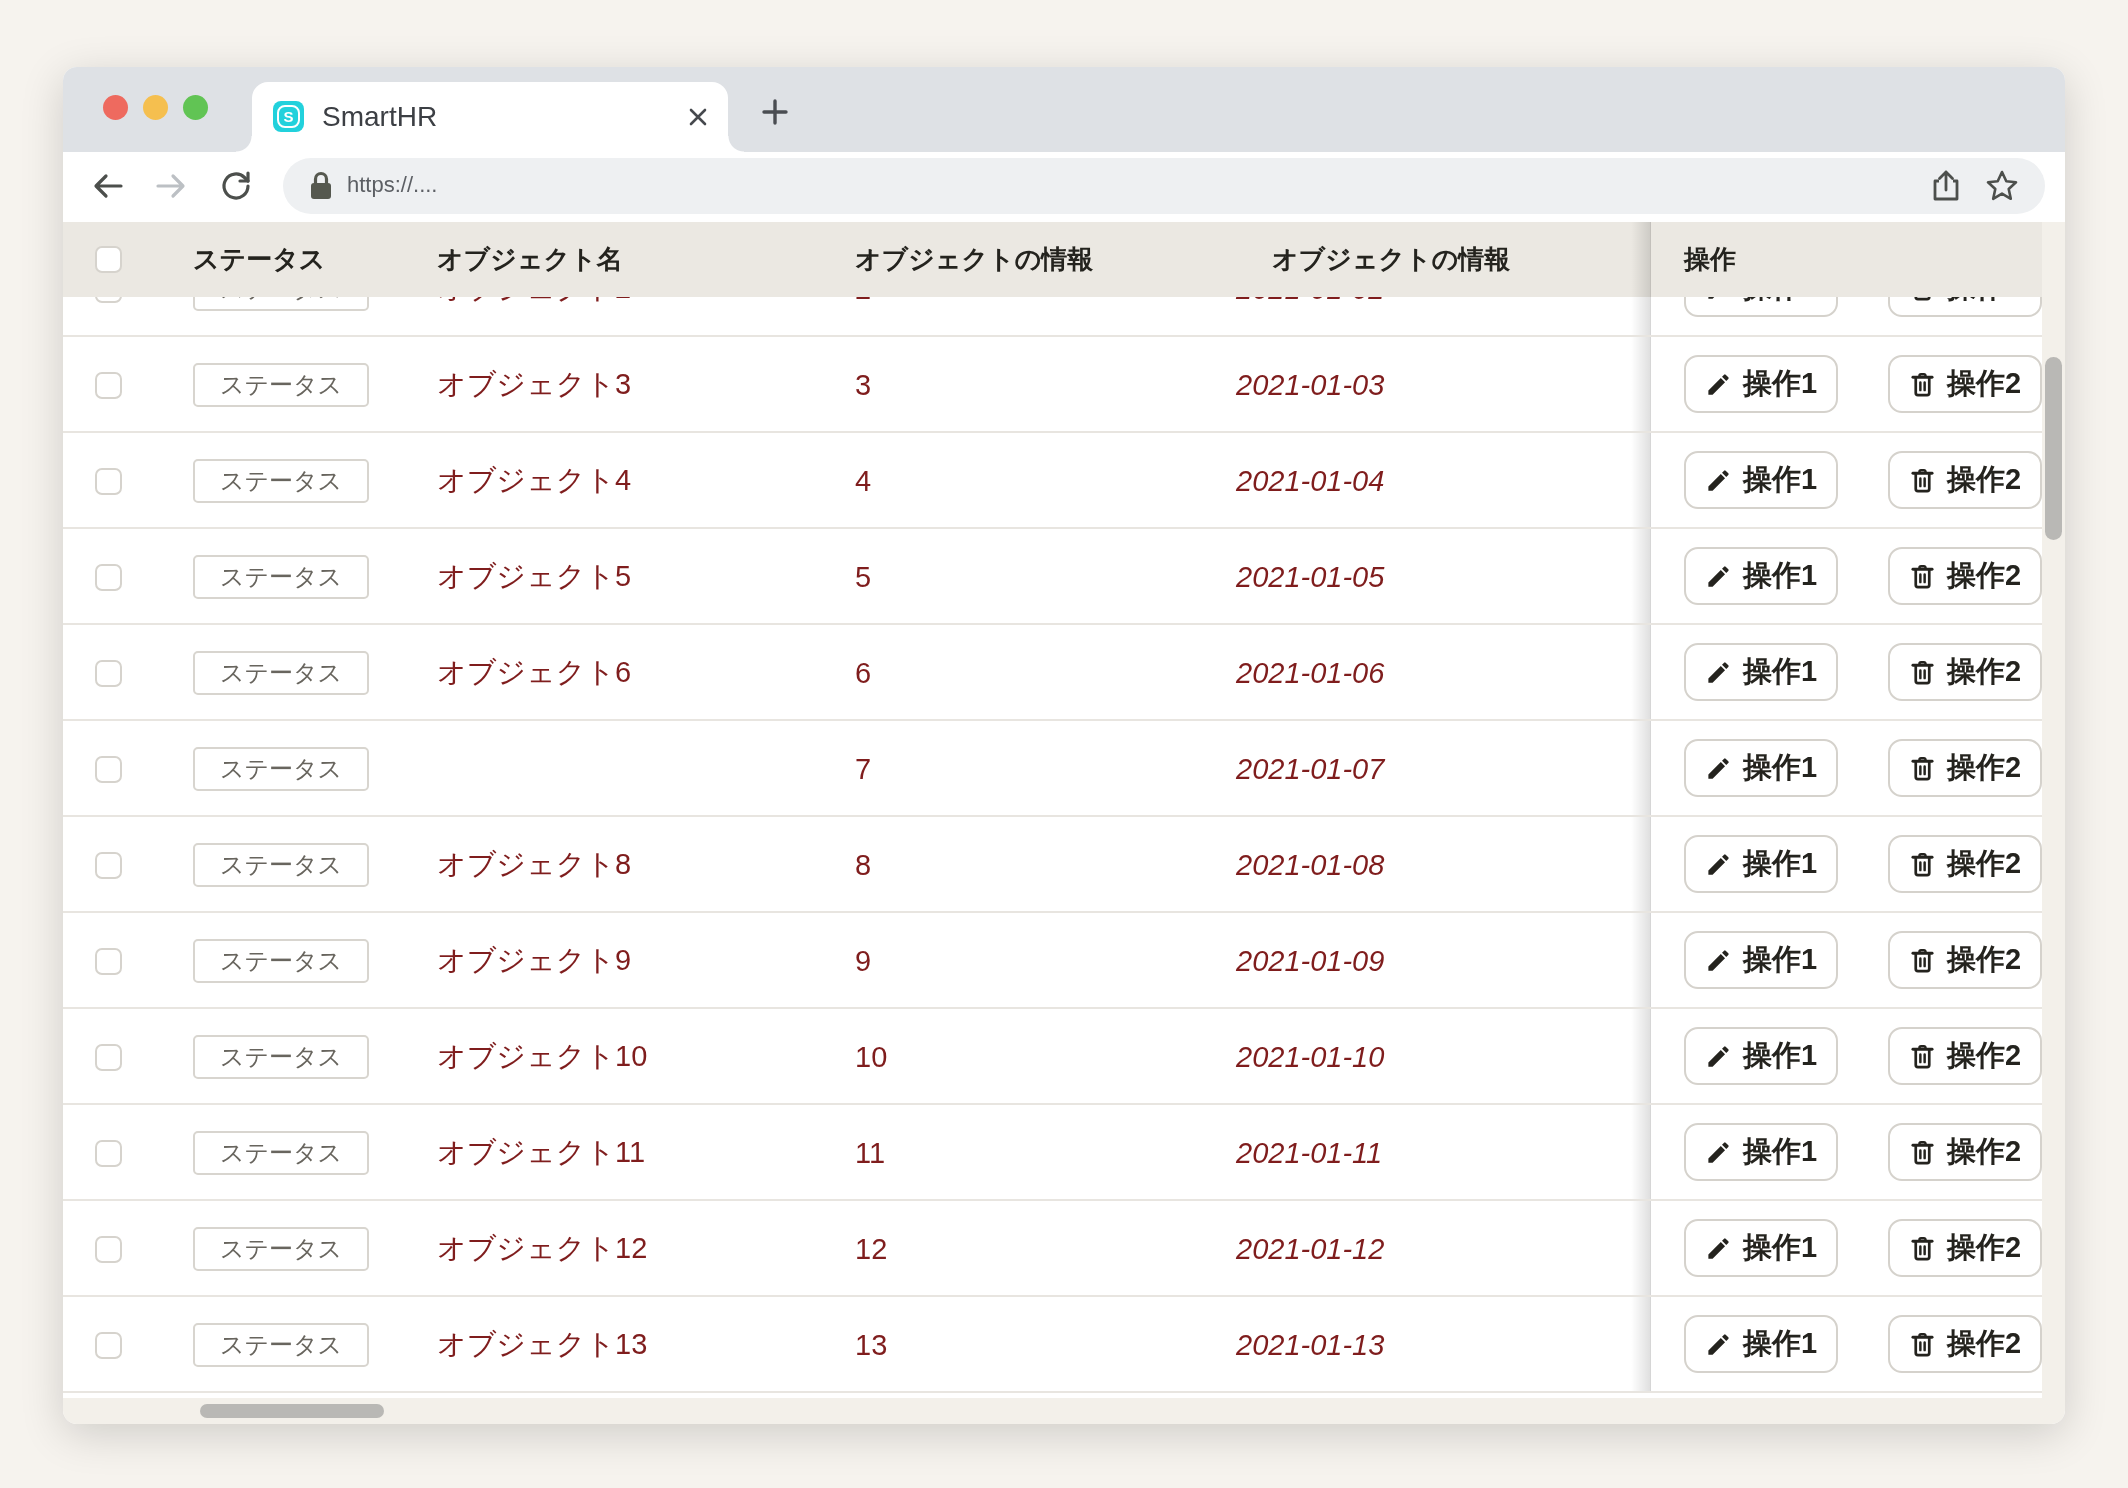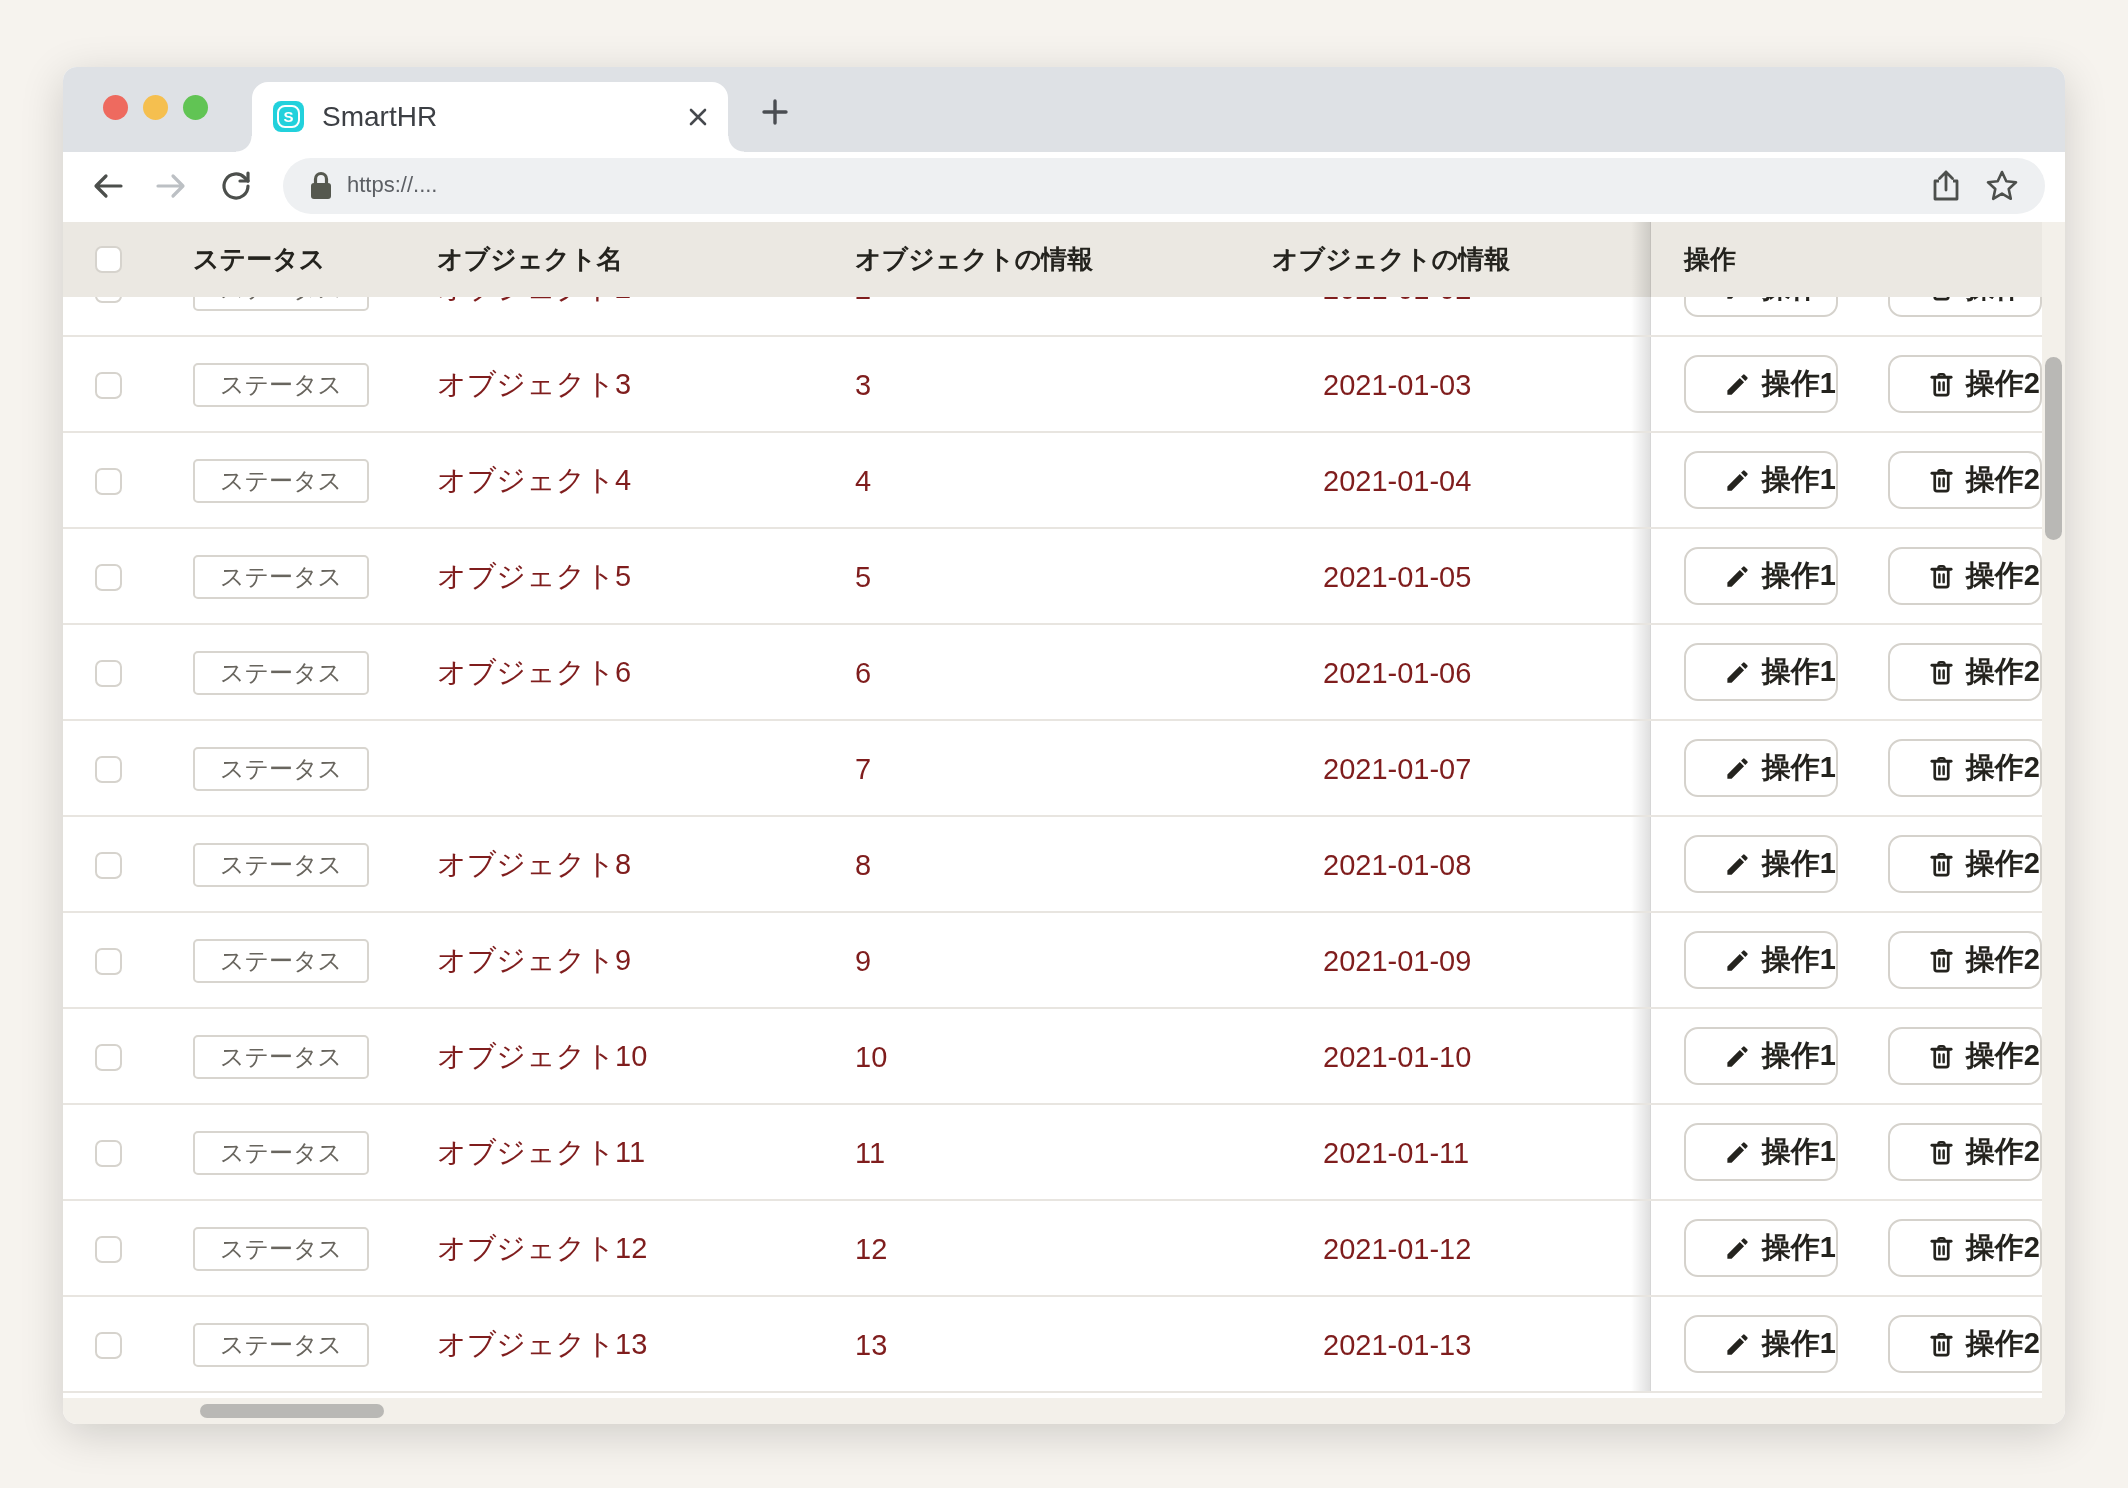--- a/index.html
+++ b/index.html
@@ -55,25 +55,25 @@
   .rows{margin-top:-56px;}
   .row{position:relative;height:96px;box-sizing:border-box;border-bottom:2px solid #e8e5e0;background:#fff;}
   .cb{position:absolute;width:27px;height:27px;border:2px solid #d6d3cd;border-radius:7px;
        background:#fff;box-sizing:border-box;cursor:pointer;}
   .row .cb{left:32px;top:35px;}
   .thead .cb{left:32px;top:24px;}
   .badge{position:absolute;left:130px;top:26px;width:176px;height:44px;border:2px solid #d8d5cf;
        border-radius:5px;box-sizing:border-box;display:flex;align-items:center;justify-content:center;
        font-size:24px;color:#68655e;background:#fff;}
   .cell{position:absolute;top:0;height:96px;display:flex;align-items:center;font-size:29px;color:#7f1d1d;}
-  .c-name{left:374px;} .c-i1{left:792px;} .c-i2{left:1260px;}
+  .c-name{left:374px;} .c-i1{left:792px;} .c-i2{left:1173px;font-style:italic;}
   .pinned-c{position:absolute;left:1587px;top:0;width:392px;height:94px;background:#fff;
        border-left:1px solid rgba(0,0,0,.04);}
   .btn{position:absolute;top:18px;width:154px;height:58px;border:2px solid #d5d2cc;border-radius:14px;
-       background:#fff;display:flex;align-items:center;justify-content:flex-end;gap:11px;
+       background:#fff;display:flex;align-items:center;justify-content:center;gap:11px;
        font-family:inherit;font-size:29px;font-weight:700;color:#24231e;cursor:pointer;padding:0;}
   .btn1{left:33px;} .btn2{left:205px;margin-left:32px;}
 
   
   .vtrack{position:absolute;left:1979px;top:155px;width:23px;height:1176px;background:#f3f0ea;}
   .vthumb{position:absolute;left:3px;top:135px;width:17px;height:183px;border-radius:9px;background:#b9b8b5;cursor:pointer;}
   .htrack{position:absolute;left:0;bottom:0;width:100%;height:26px;background:#f3f0ea;}
   .hthumb{position:absolute;left:137px;top:6px;width:184px;height:14px;border-radius:7px;background:#b9b8b5;cursor:pointer;}
 
   svg{display:block;}

